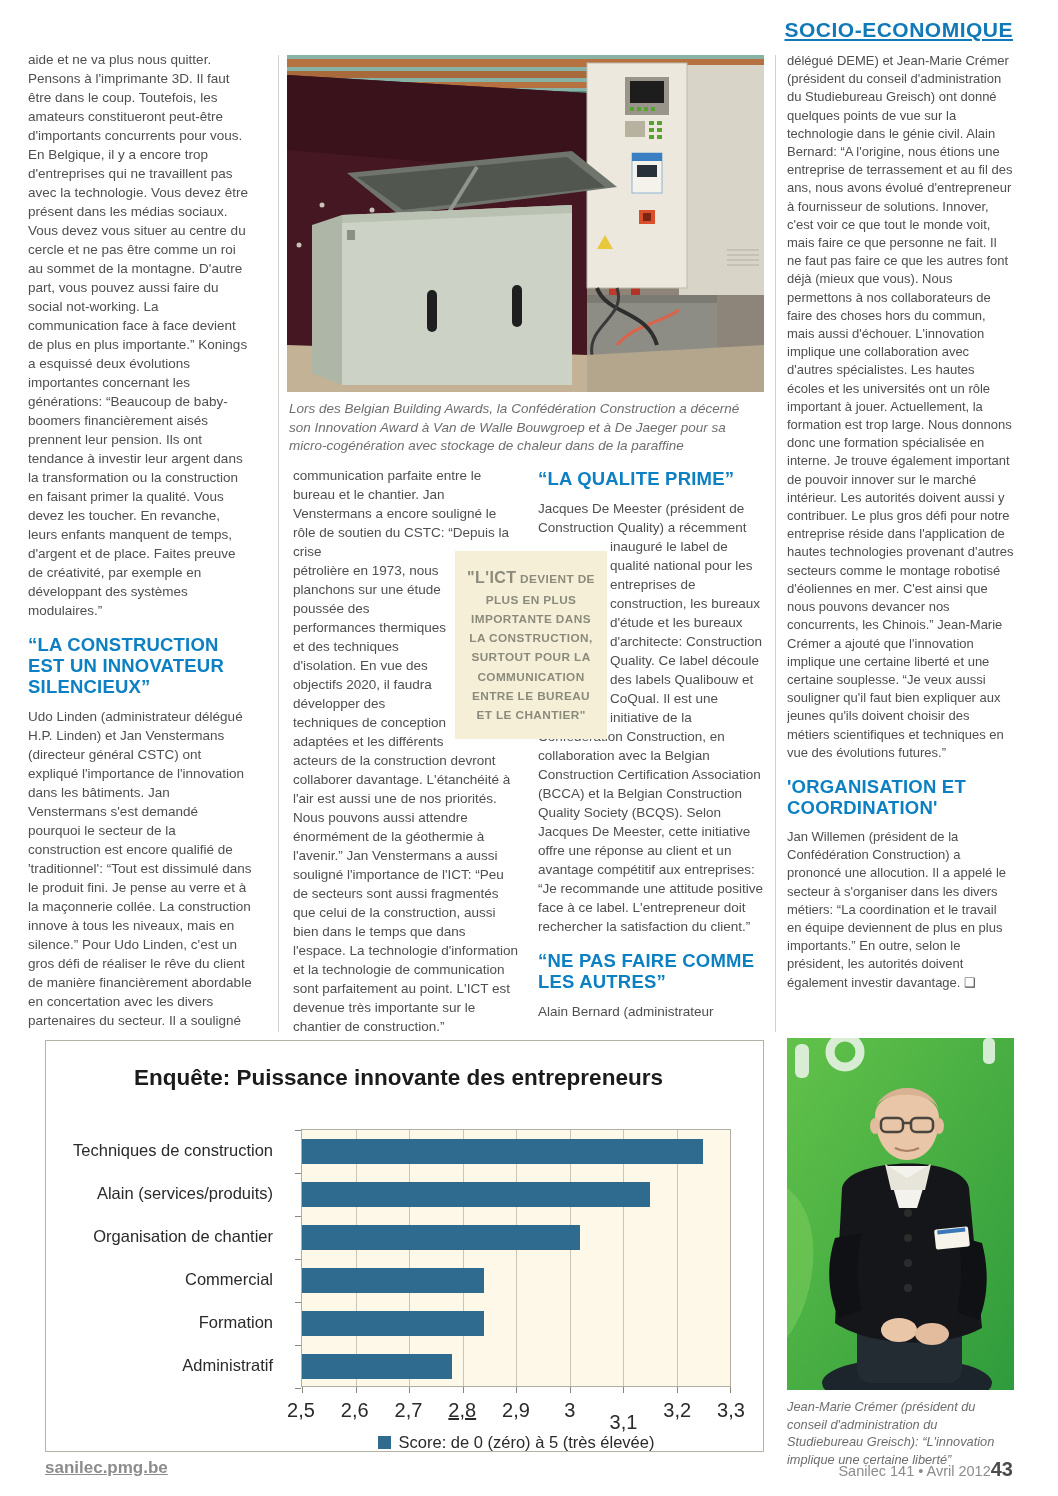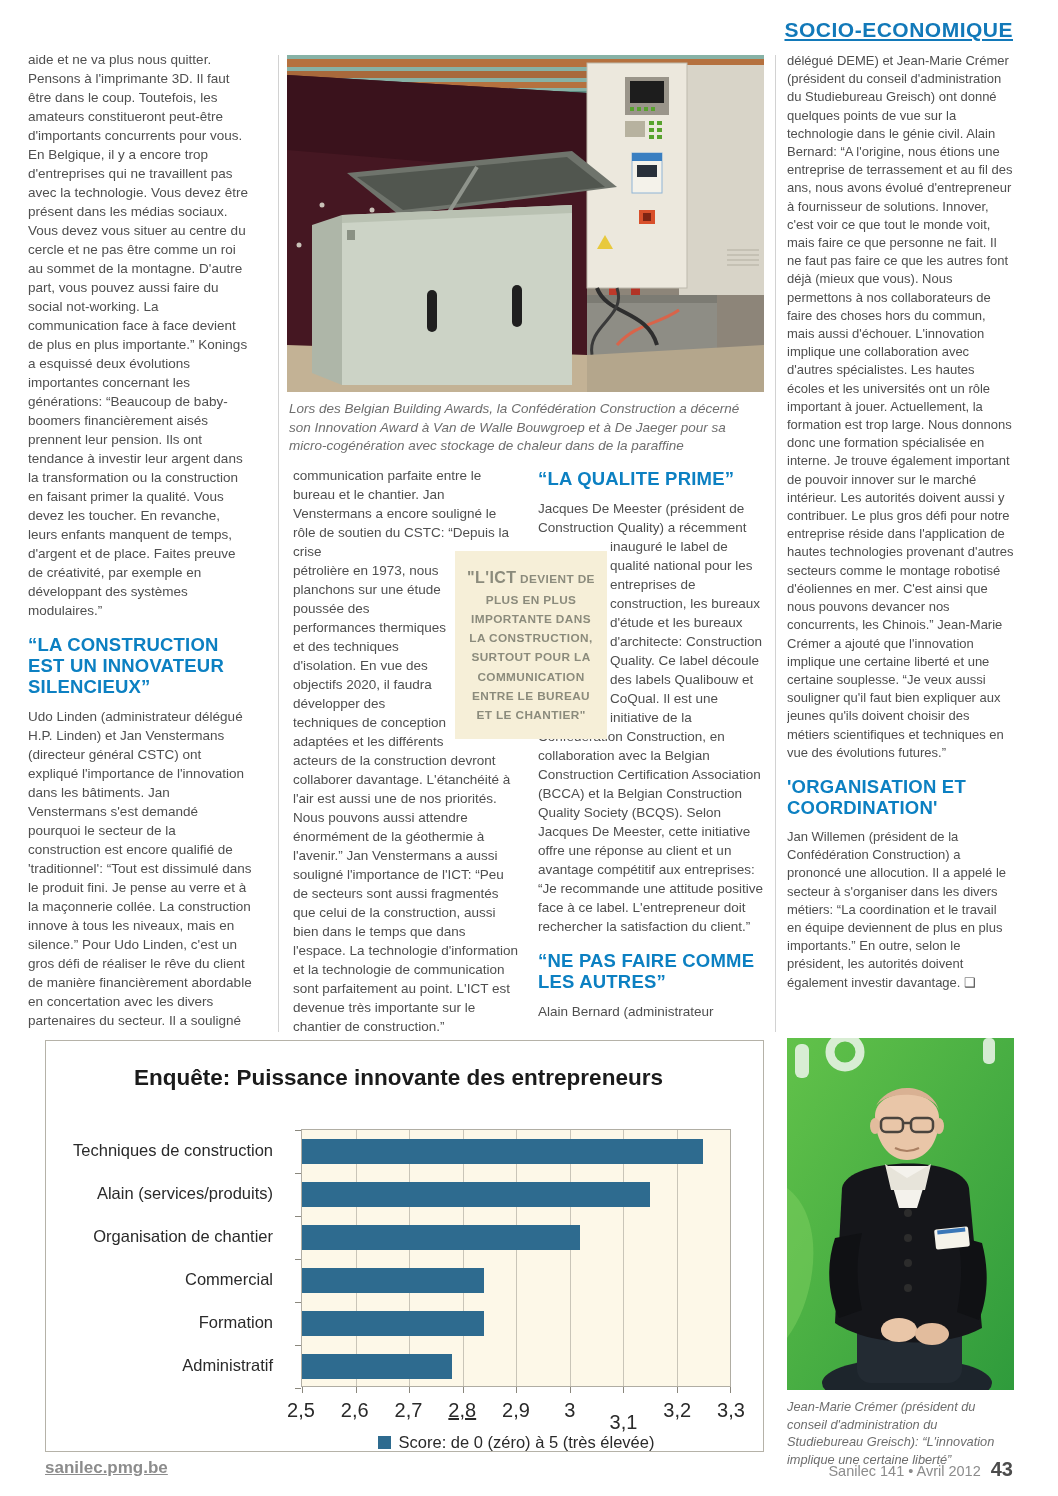--- a/index.html
+++ b/index.html
@@ -49,21 +49,21 @@
         justify-content:center;gap:8px;font-size:16.5px;color:#2a2a2a;}
   .legend-swatch{width:13px;height:13px;display:inline-block;}
   
   .photo-portrait{position:absolute;left:787px;top:1038px;width:227px;height:352px;overflow:hidden;background:#49b13e;}
   .portrait-caption{position:absolute;left:787px;top:1398px;width:227px;font-style:italic;
         font-size:12.8px;line-height:17.5px;color:#6e6e6e;}
   
   .footer-site{position:absolute;left:45px;top:1458px;font-size:17px;font-weight:bold;color:#8c8c8c;
         text-decoration:underline;}
   .footer-right{position:absolute;right:45px;top:1458px;font-size:14.5px;color:#8c8c8c;
-        display:flex;align-items:baseline;gap:10px;}
+        display:flex;align-items:baseline;}
   .footer-right .pageno{font-size:20px;font-weight:bold;color:#4c4c4c;}
 </style>
 </head>
 <body>
 
 <div class="page">
 
   <div class="section-label">SOCIO-ECONOMIQUE</div>
 
   <div class="column-rule" style="left:278px;top:55px;height:977px;"></div>

